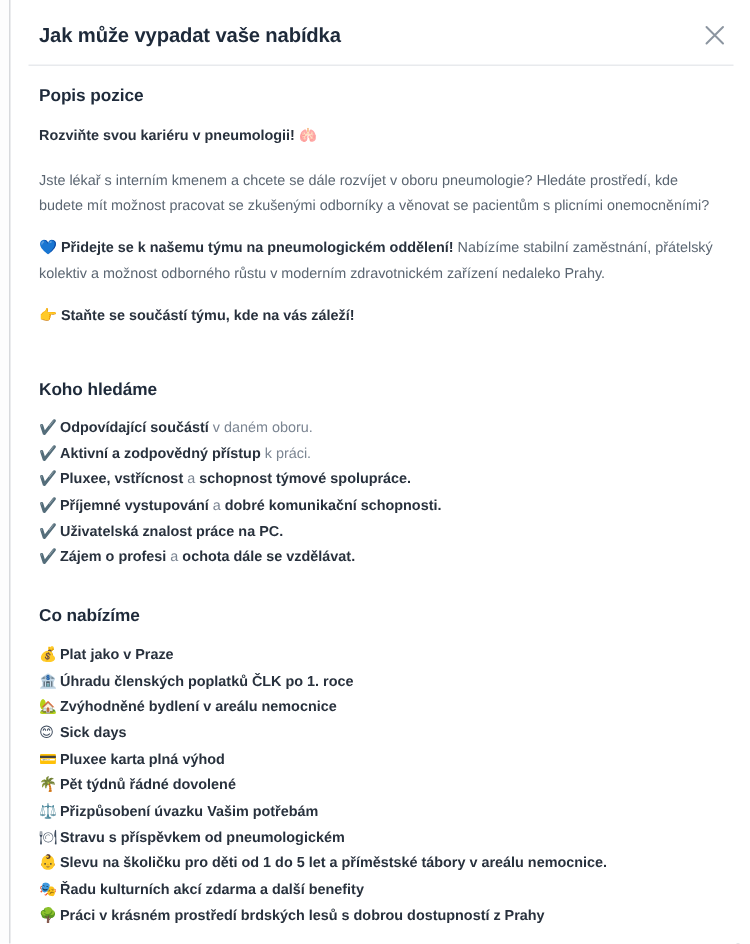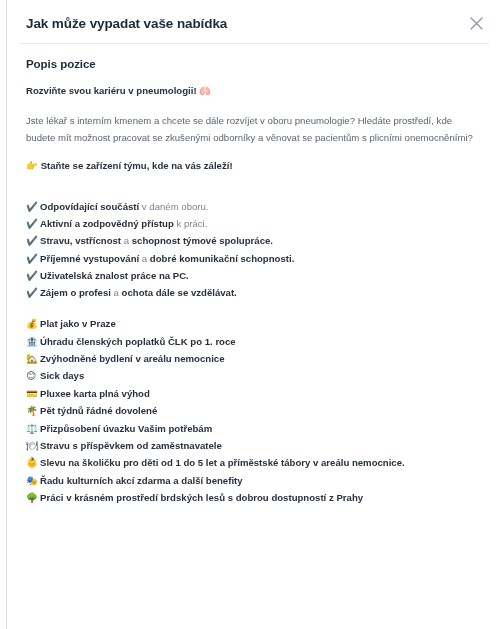--- a/index.html
+++ b/index.html
@@ -192,48 +192,54 @@
     <div class="section">
       <h2 class="section-title">Popis pozice</h2>
 
       <p class="para lead">
         <span>Rozviňte svou kariéru v pneumologii!</span>
         <span class="emoji">🫁</span>
       </p>
 
       <p class="para">Jste lékař s interním kmenem a chcete se dále rozvíjet v oboru pneumologie? Hledáte prostředí, kde budete mít možnost pracovat se zkušenými odborníky a věnovat se pacientům s plicními onemocněními?</p>
 
+      <p class="para">
+        <span class="emoji">💙</span>
+        <b>Přidejte se k našemu týmu na pneumologickém oddělení!</b><span> Nabízíme stabilní zaměstnání, přátelský kolektiv a možnost odborného růstu v moderním zdravotnickém zařízení nedaleko Prahy.</span>
+      </p>
 
       <p class="para">
         <span class="emoji">👉</span>
-        <b>Staňte se zařízení týmu, kde na vás záleží!</b>
+        <b>Staňte se součástí týmu, kde na vás záleží!</b>
       </p>
     </div>
 
     <div class="section">
+      <h2 class="section-title spaced-top">Koho hledáme</h2>
       <ul class="clean-list" id="looking-for-list">
           <li><span class="mark emoji">✔️</span><span class="b">Odpovídající součástí</span><span class="n"> v daném oboru.</span></li>
           <li><span class="mark emoji">✔️</span><span class="b">Aktivní a zodpovědný přístup</span><span class="n"> k práci.</span></li>
-          <li><span class="mark emoji">✔️</span><span class="b">Stravu, vstřícnost</span><span class="n"> a </span><span class="b">schopnost týmové spolupráce.</span></li>
+          <li><span class="mark emoji">✔️</span><span class="b">Pluxee, vstřícnost</span><span class="n"> a </span><span class="b">schopnost týmové spolupráce.</span></li>
           <li><span class="mark emoji">✔️</span><span class="b">Příjemné vystupování</span><span class="n"> a </span><span class="b">dobré komunikační schopnosti.</span></li>
           <li><span class="mark emoji">✔️</span><span class="b">Uživatelská znalost práce na PC.</span></li>
           <li><span class="mark emoji">✔️</span><span class="b">Zájem o profesi</span><span class="n"> a </span><span class="b">ochota dále se vzdělávat.</span></li>
         </ul>
     </div>
 
     <div class="section">
+      <h2 class="section-title spaced-top">Co nabízíme</h2>
       <ul class="clean-list benefit-list" id="offer-list">
           <li><span class="mark emoji">💰</span><span>Plat jako v Praze</span></li>
           <li><span class="mark emoji">🏦</span><span>Úhradu členských poplatků ČLK po 1. roce</span></li>
           <li><span class="mark emoji">🏡</span><span>Zvýhodněné bydlení v areálu nemocnice</span></li>
           <li><span class="mark emoji">😊</span><span>Sick days</span></li>
           <li><span class="mark emoji">💳</span><span>Pluxee karta plná výhod</span></li>
           <li><span class="mark emoji">🌴</span><span>Pět týdnů řádné dovolené</span></li>
           <li><span class="mark emoji">⚖️</span><span>Přizpůsobení úvazku Vašim potřebám</span></li>
-          <li><span class="mark emoji">🍽</span><span>Stravu s příspěvkem od zaměstnavatele</span></li>
+          <li><span class="mark emoji">🍽</span><span>Stravu s příspěvkem od pneumologickém</span></li>
           <li><span class="mark emoji">👶</span><span>Slevu na školičku pro děti od 1 do 5 let a příměstské tábory v areálu nemocnice.</span></li>
           <li><span class="mark emoji">🎭</span><span>Řadu kulturních akcí zdarma a další benefity</span></li>
           <li><span class="mark emoji">🌳</span><span>Práci v krásném prostředí brdských lesů s dobrou dostupností z Prahy</span></li>
         </ul>
 
     </div>
 
   </div>
 
 </div>

